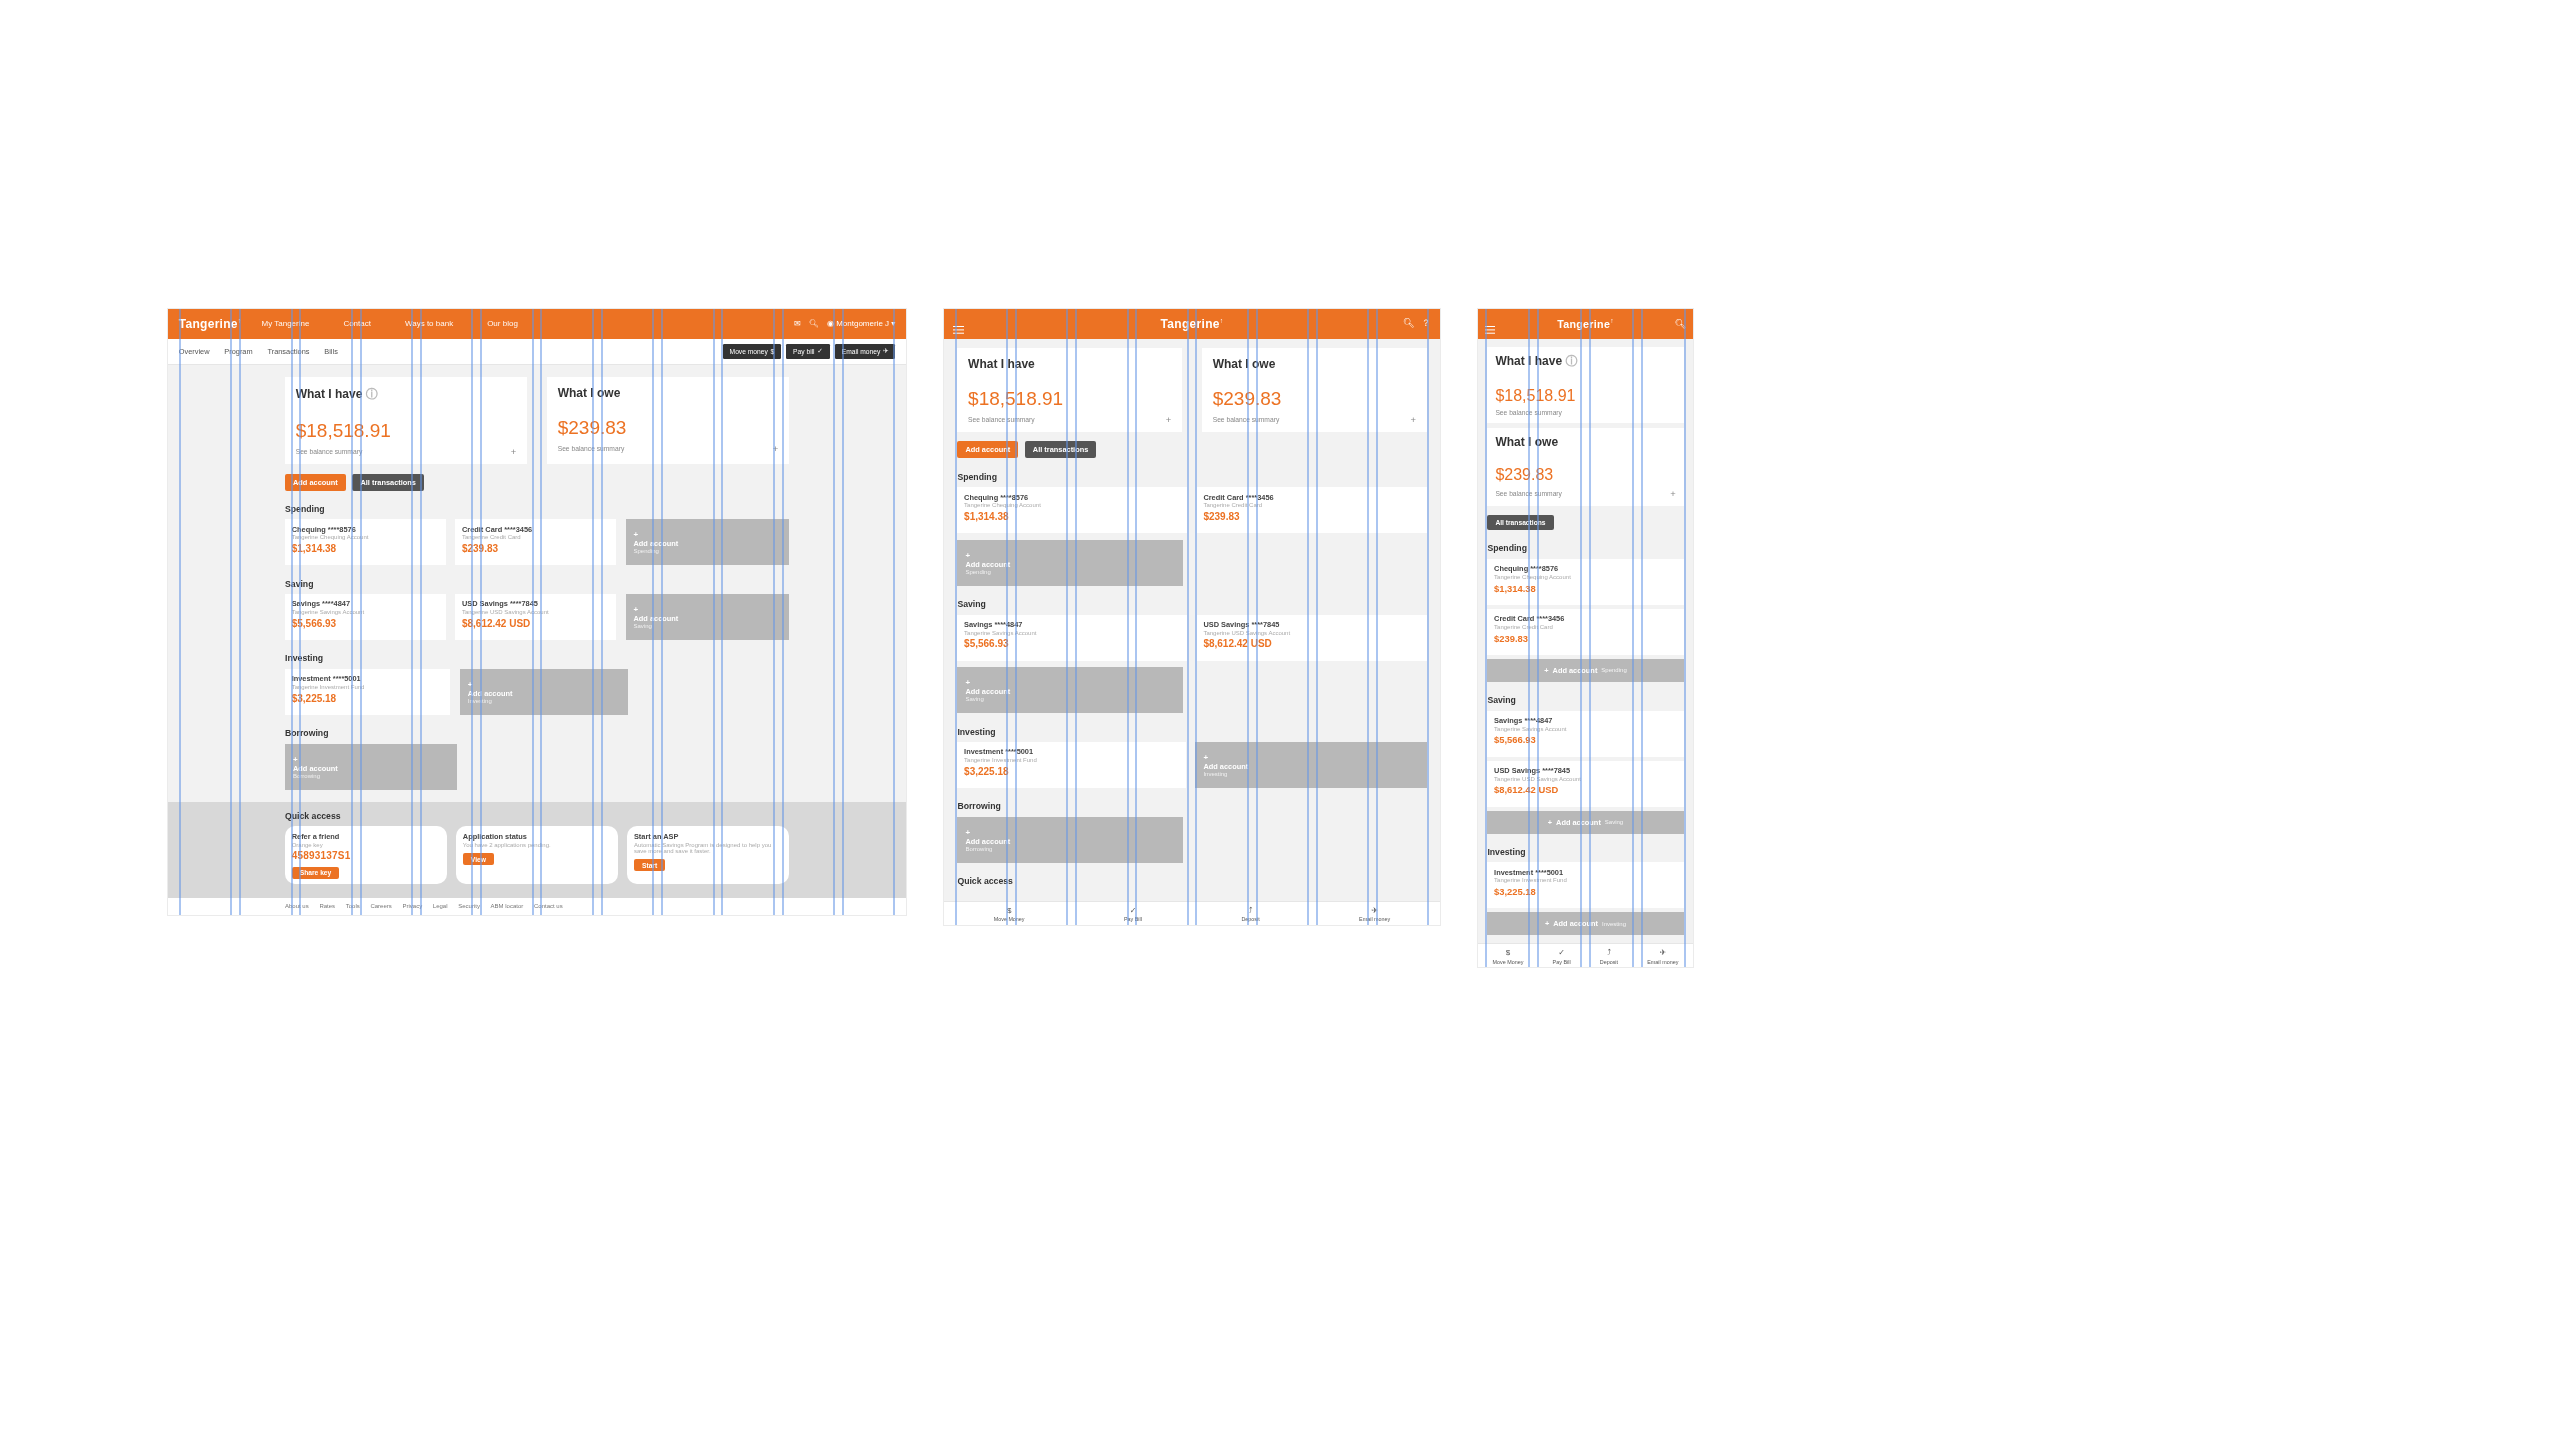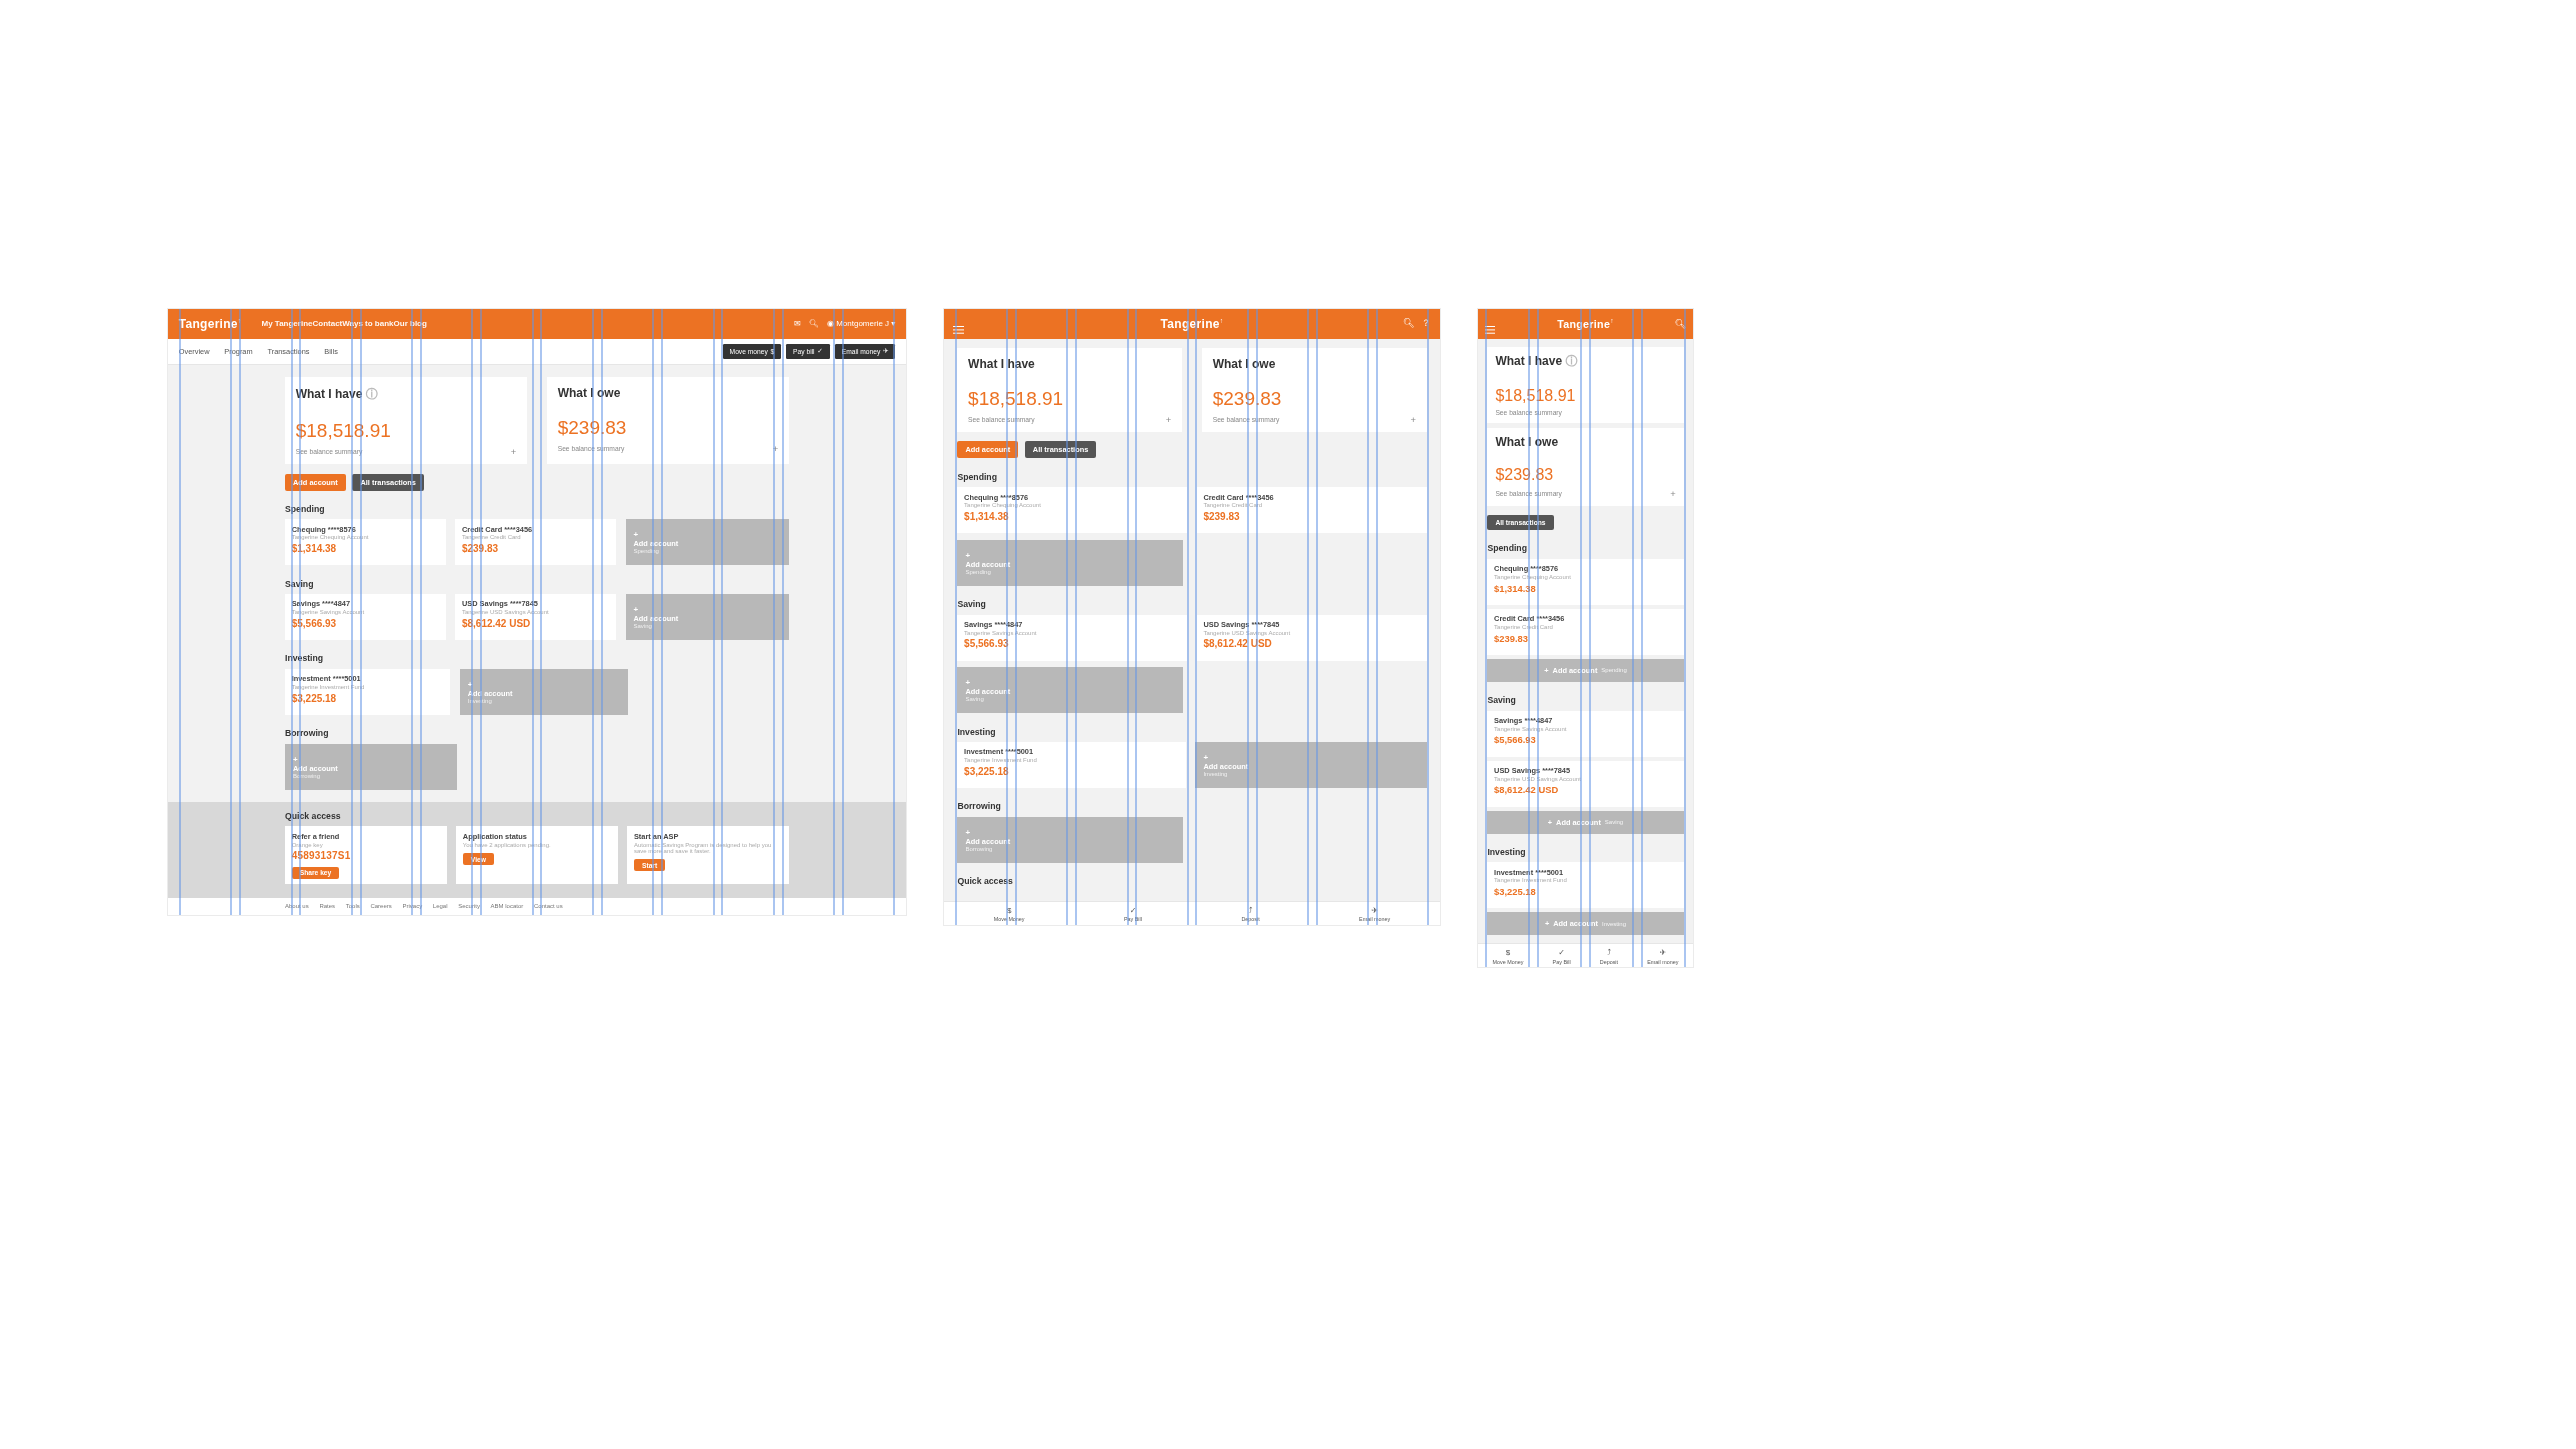--- a/index.html
+++ b/index.html
@@ -51,21 +51,21 @@
     background: #ec7223;
     color: #fff;
     display:flex;
     align-items:center;
     justify-content:space-between;
     padding: 0 10.7px;
     font-size: 9.4px;
   }
   .brand { font-weight:600; font-size:12px; letter-spacing:0.3px; }
   .brand sup { font-size:6.7px; vertical-align: super;}
-  .topbar .nav { display:flex; gap:0; font-size:8px; opacity:.95;font-weight:bold; }
+  .topbar .nav { display:flex; gap:34px; font-size:8px; opacity:.95; }
   .topbar .right { display:flex; gap:8px; align-items:center; font-size:8px; }
   .subbar {
     background:#fff;
     display:flex;
     align-items:center;
     justify-content:space-between;
     font-size:7.4px;
     color:#555;
     padding:5.4px 10.7px;
     border-bottom:0.7px solid #e6e6e6;
@@ -97,21 +97,21 @@
   .card .sub2 { font-size:6px; color:#aaa; margin-top:0.7px;}
   .card .amt2 { color:#ec7223; font-size:10px; font-weight:700; margin-top:2.7px;}
   .card.ghost {
     background:#b8b8b8; color:#fff; display:flex; flex-direction:column; align-items:flex-start; justify-content:center;
     padding:6.7px 8px; font-size:7.4px; font-weight:600;
   }
   .card.ghost .plus { font-size:8px;}
   .card.ghost.wide { min-height:29.5px;}
   .quick { background:#d8d8d8; padding:9.4px 27px 13.4px; }
   .quick .section-h{ margin-top:0;}
-  .quick .cards .card { background:#fff; }
+  .quick .cards .card { background:#fff;border-radius:10px; }
   .referral-code { color:#ec7223; font-weight:700; font-size:10px; letter-spacing:0.2px; margin-top:2.7px;}
   .pill { background:#ec7223; color:#fff; font-size:6.7px; padding:2.7px 8px; border-radius:2px; display:inline-block; margin-top:5.4px; font-weight:600;}
   .footer {
     background:#fff; font-size:6px; color:#777; display:flex; gap:10.7px; padding:5.4px 27px;
     justify-content:flex-start;
   }
   .bottom-nav {
     background:#fff; border-top:0.7px solid #e6e6e6; display:flex; justify-content:space-around;
     font-size:5.4px; color:#555; padding:4px 0 2.7px;
   }

